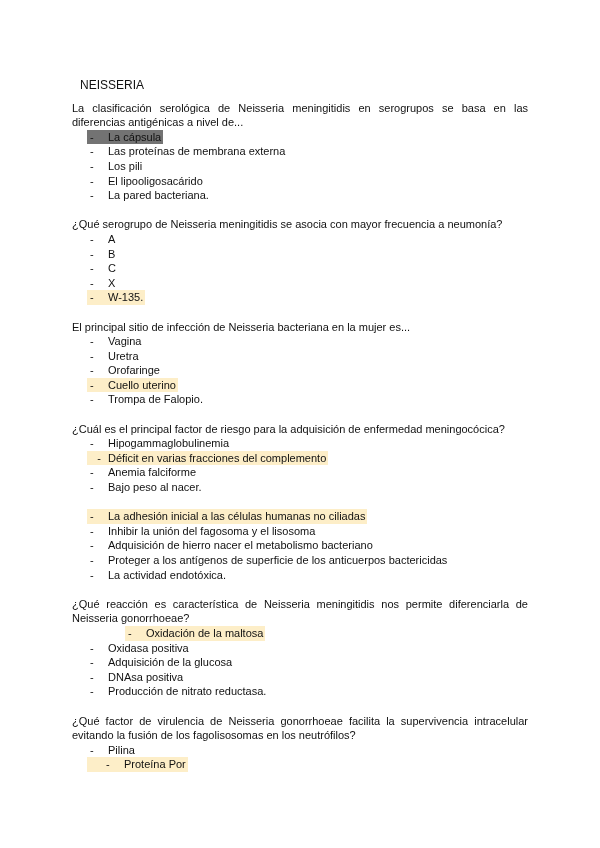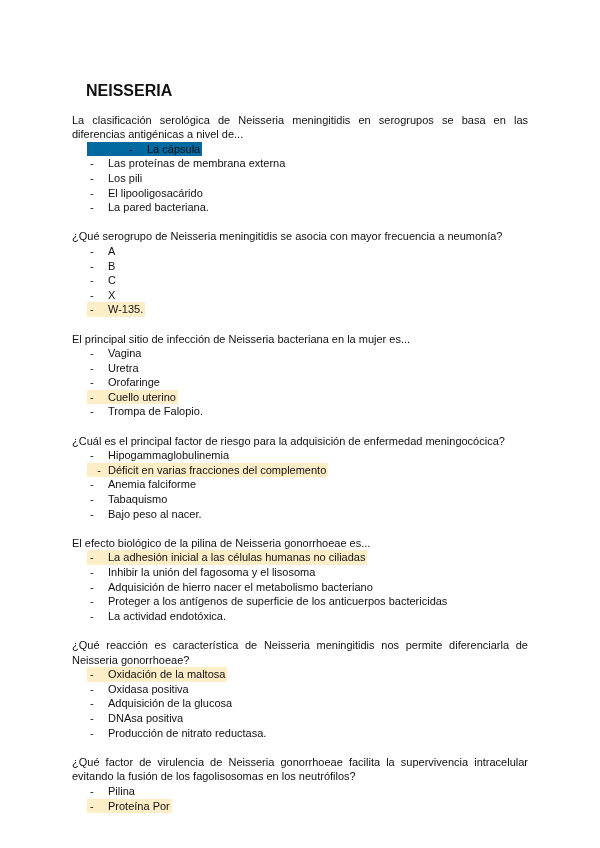--- a/index.html
+++ b/index.html
@@ -1,40 +1,40 @@
 <!DOCTYPE html>
 <html><head>
 <meta charset="utf-8">
 <style>
   html, body { margin: 0; padding: 0; background: #ffffff; }
   body { width: 600px; height: 848px; position: relative; overflow: hidden;
          font-family: "Liberation Sans", sans-serif; color: #111; }
   .page { position: absolute; left: 72px; top: 70px; width: 456px; font-size: 11px; line-height: 14.6px; }
-  .title { font-weight: bold; font-size: 16px; margin: 14px; }
+  .title { font-weight: normal; font-size: 12px; margin: 8px; }
   .q { margin: 0; text-align: justify; }
   .block { margin-bottom: 14.6px; }
   ul.opts { list-style: none; margin: 0; padding: 0; }
   ul.opts li { position: relative; height: 14.6px; padding-left: 36px; white-space: nowrap; }
   ul.opts li .txt { position: relative; }
   ul.opts li.correct { }
   ul.opts li .inner { position: absolute; left: 15px; top: 0; }
   ul.opts li .inner .d { display: inline-block; width: 21px; padding-left: 3px; box-sizing: border-box; }
   ul.opts li.correct .inner { background: #fdeec8; padding-right: 2px; }
 </style>
 </head>
 <body>
 
 <div class="page">
   <p class="title">NEISSERIA</p>
   <div id="qcontainer">
       <div class="block">
         <p class="q">La clasificación serológica de Neisseria meningitidis en serogrupos se basa en las diferencias antigénicas a nivel de...</p>
         <ul class="opts">
           <li class="correct">
-            <span class="inner" style="background: #0369a1; padding-left: 39px;"><span class="d">-</span><span class="txt">La cápsula</span></span>
+            <span class="inner" style="background: #737373;"><span class="d">-</span><span class="txt">La cápsula</span></span>
           </li>
           <li class="">
             <span class="inner"><span class="d">-</span><span class="txt">Las proteínas de membrana externa</span></span>
           </li>
           <li class="">
             <span class="inner"><span class="d">-</span><span class="txt">Los pili</span></span>
           </li>
           <li class="">
             <span class="inner"><span class="d">-</span><span class="txt">El lipooligosacárido</span></span>
           </li>
@@ -89,29 +89,25 @@
           <li class="">
             <span class="inner"><span class="d">-</span><span class="txt">Hipogammaglobulinemia</span></span>
           </li>
           <li class="correct">
             <span class="inner" style="background: rgb(253, 238, 200); text-align: center;"><span class="d">-</span><span class="txt">Déficit en varias fracciones del complemento</span></span>
           </li>
           <li class="">
             <span class="inner"><span class="d">-</span><span class="txt">Anemia falciforme</span></span>
           </li>
           <li class="">
-            <span class="inner"><span class="d">-</span><span class="txt">Tabaquismo</span></span>
-          </li>
-          <li class="">
             <span class="inner"><span class="d">-</span><span class="txt">Bajo peso al nacer.</span></span>
           </li>
         </ul>
       </div>
       <div class="block">
-        <p class="q">El efecto biológico de la pilina de Neisseria gonorrhoeae es...</p>
         <ul class="opts">
           <li class="correct">
             <span class="inner" style="background: rgb(253, 238, 200);"><span class="d">-</span><span class="txt">La adhesión inicial a las células humanas no ciliadas</span></span>
           </li>
           <li class="">
             <span class="inner"><span class="d">-</span><span class="txt">Inhibir la unión del fagosoma y el lisosoma</span></span>
           </li>
           <li class="">
             <span class="inner"><span class="d">-</span><span class="txt">Adquisición de hierro nacer el metabolismo bacteriano</span></span>
           </li>
@@ -120,21 +116,21 @@
           </li>
           <li class="">
             <span class="inner"><span class="d">-</span><span class="txt">La actividad endotóxica.</span></span>
           </li>
         </ul>
       </div>
       <div class="block">
         <p class="q">¿Qué reacción es característica de Neisseria meningitidis nos permite diferenciarla de Neisseria gonorrhoeae?</p>
         <ul class="opts">
           <li class="correct">
-            <span class="inner" style="background: rgb(253, 238, 200);"><span class="d">-</span><span class="txt">Oxidación de la maltosa</span></span>
+            <span class="inner" style="background: rgb(253, 238, 200); margin-left: 38px;"><span class="d">-</span><span class="txt">Oxidación de la maltosa</span></span>
           </li>
           <li class="">
             <span class="inner"><span class="d">-</span><span class="txt">Oxidasa positiva</span></span>
           </li>
           <li class="">
             <span class="inner"><span class="d">-</span><span class="txt">Adquisición de la glucosa</span></span>
           </li>
           <li class="">
             <span class="inner"><span class="d">-</span><span class="txt">DNAsa positiva</span></span>
           </li>
@@ -143,18 +139,18 @@
           </li>
         </ul>
       </div>
       <div class="block">
         <p class="q">¿Qué factor de virulencia de Neisseria gonorrhoeae facilita la supervivencia intracelular evitando la fusión de los fagolisosomas en los neutrófilos?</p>
         <ul class="opts">
           <li class="">
             <span class="inner"><span class="d">-</span><span class="txt">Pilina</span></span>
           </li>
           <li class="correct">
-            <span class="inner" style="background: rgb(253, 238, 200);"><span class="d">-</span><span class="txt">Proteína Por</span></span>
+            <span class="inner" style="background: rgb(253, 238, 200); padding-left: 16px;"><span class="d">-</span><span class="txt">Proteína Por</span></span>
           </li>
         </ul>
       </div>
     </div>
 </div>
 
 </body></html>

